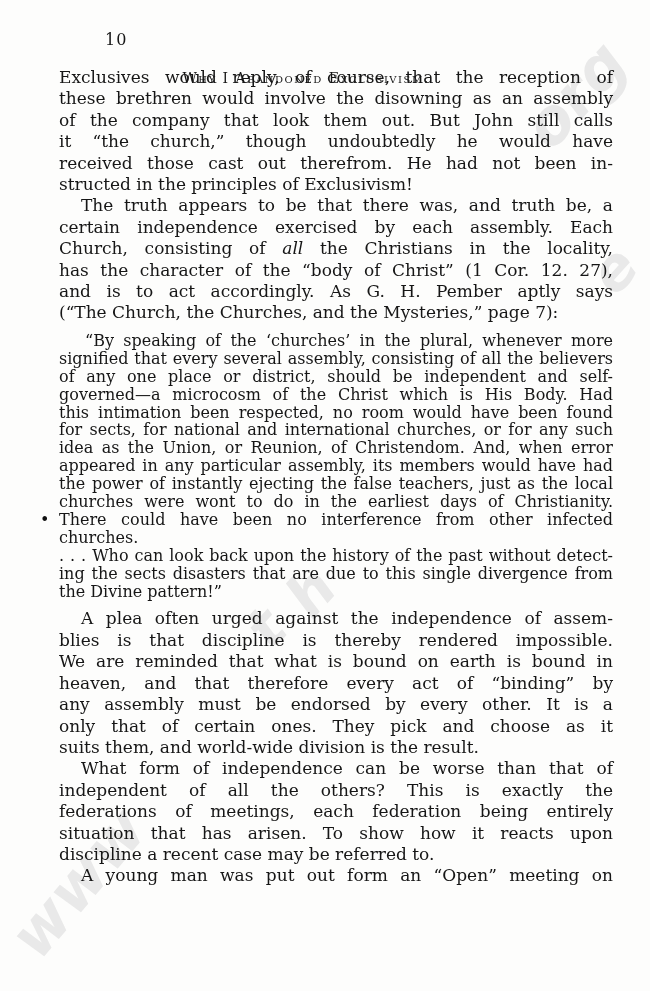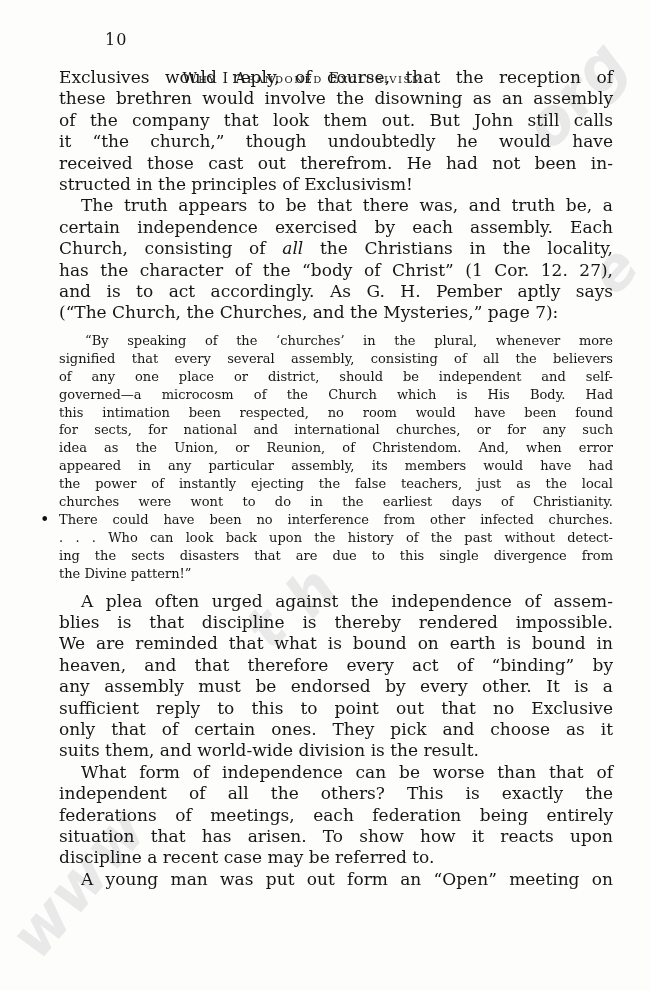--- a/index.html
+++ b/index.html
@@ -48,21 +48,21 @@
     font-size: 17px;
     line-height: 21.4px;
     text-align: justify;
     text-align-last: justify;
     white-space: normal;
   }
   .para .line.no-stretch { text-align-last: left; }
   .para .line.indent { text-indent: 22px; }
   .para.quote { margin: 8px 0; }
   .para.quote .line {
-    font-size: 13px;
+    font-size: 16px;
     line-height: 17.9px;
   }
   .para.quote .line.indent { text-indent: 26px; }
   .margin-dot {
     position: absolute;
     left: 40px;
     top: 510px;
     z-index: 1;
     font-size: 16px;
     color: #111;
@@ -117,39 +117,38 @@
           <div class="line">certain independence exercised by each assembly.  Each</div>
           <div class="line">Church, consisting of <i>all</i> the Christians in the locality,</div>
           <div class="line">has the character of the “body of Christ” (1 Cor. 12. 27),</div>
           <div class="line">and is to act accordingly.  As G. H. Pember aptly says</div>
           <div class="line no-stretch">(“The Church, the Churches, and the Mysteries,” page 7):</div>
         </div>
         <div class="para quote">
           <div class="line indent">“By speaking of the ‘churches’ in the plural, whenever more</div>
           <div class="line">signified that every several assembly, consisting of all the believers</div>
           <div class="line">of any one place or district, should be independent and self-</div>
-          <div class="line">governed—a microcosm of the Church which is His Body.  Had</div>
+          <div class="line">governed—a microcosm of the Christ which is His Body.  Had</div>
           <div class="line">this intimation been respected, no room would have been found</div>
           <div class="line">for sects, for national and international churches, or for any such</div>
           <div class="line">idea as the Union, or Reunion, of Christendom.  And, when error</div>
           <div class="line">appeared in any particular assembly, its members would have had</div>
           <div class="line">the power of instantly ejecting the false teachers, just as the local</div>
           <div class="line">churches were wont to do in the earliest days of Christianity.</div>
           <div class="line">There could have been no interference from other infected churches.</div>
           <div class="line">. . . Who can look back upon the history of the past without detect-</div>
           <div class="line">ing the sects disasters that are due to this single divergence from</div>
           <div class="line no-stretch">the Divine pattern!”</div>
         </div>
         <div class="para body">
           <div class="line indent">A plea often urged against the independence of assem-</div>
           <div class="line">blies is that discipline is thereby rendered impossible.</div>
           <div class="line">We are reminded that what is bound on earth is bound in</div>
           <div class="line">heaven, and that therefore every act of “binding” by</div>
           <div class="line">any assembly must be endorsed by every other.  It is a</div>
-          <div class="line">sufficient reply to this to point out that no Exclusive</div>
           <div class="line">only that of certain ones.  They pick and choose as it</div>
           <div class="line no-stretch">suits them, and world-wide division is the result.</div>
         </div>
         <div class="para body">
           <div class="line indent">What form of independence can be worse than that of</div>
           <div class="line">independent of all the others?  This is exactly the</div>
           <div class="line">federations of meetings, each federation being entirely</div>
           <div class="line">situation that has arisen.  To show how it reacts upon</div>
           <div class="line no-stretch">discipline a recent case may be referred to.</div>
         </div>

